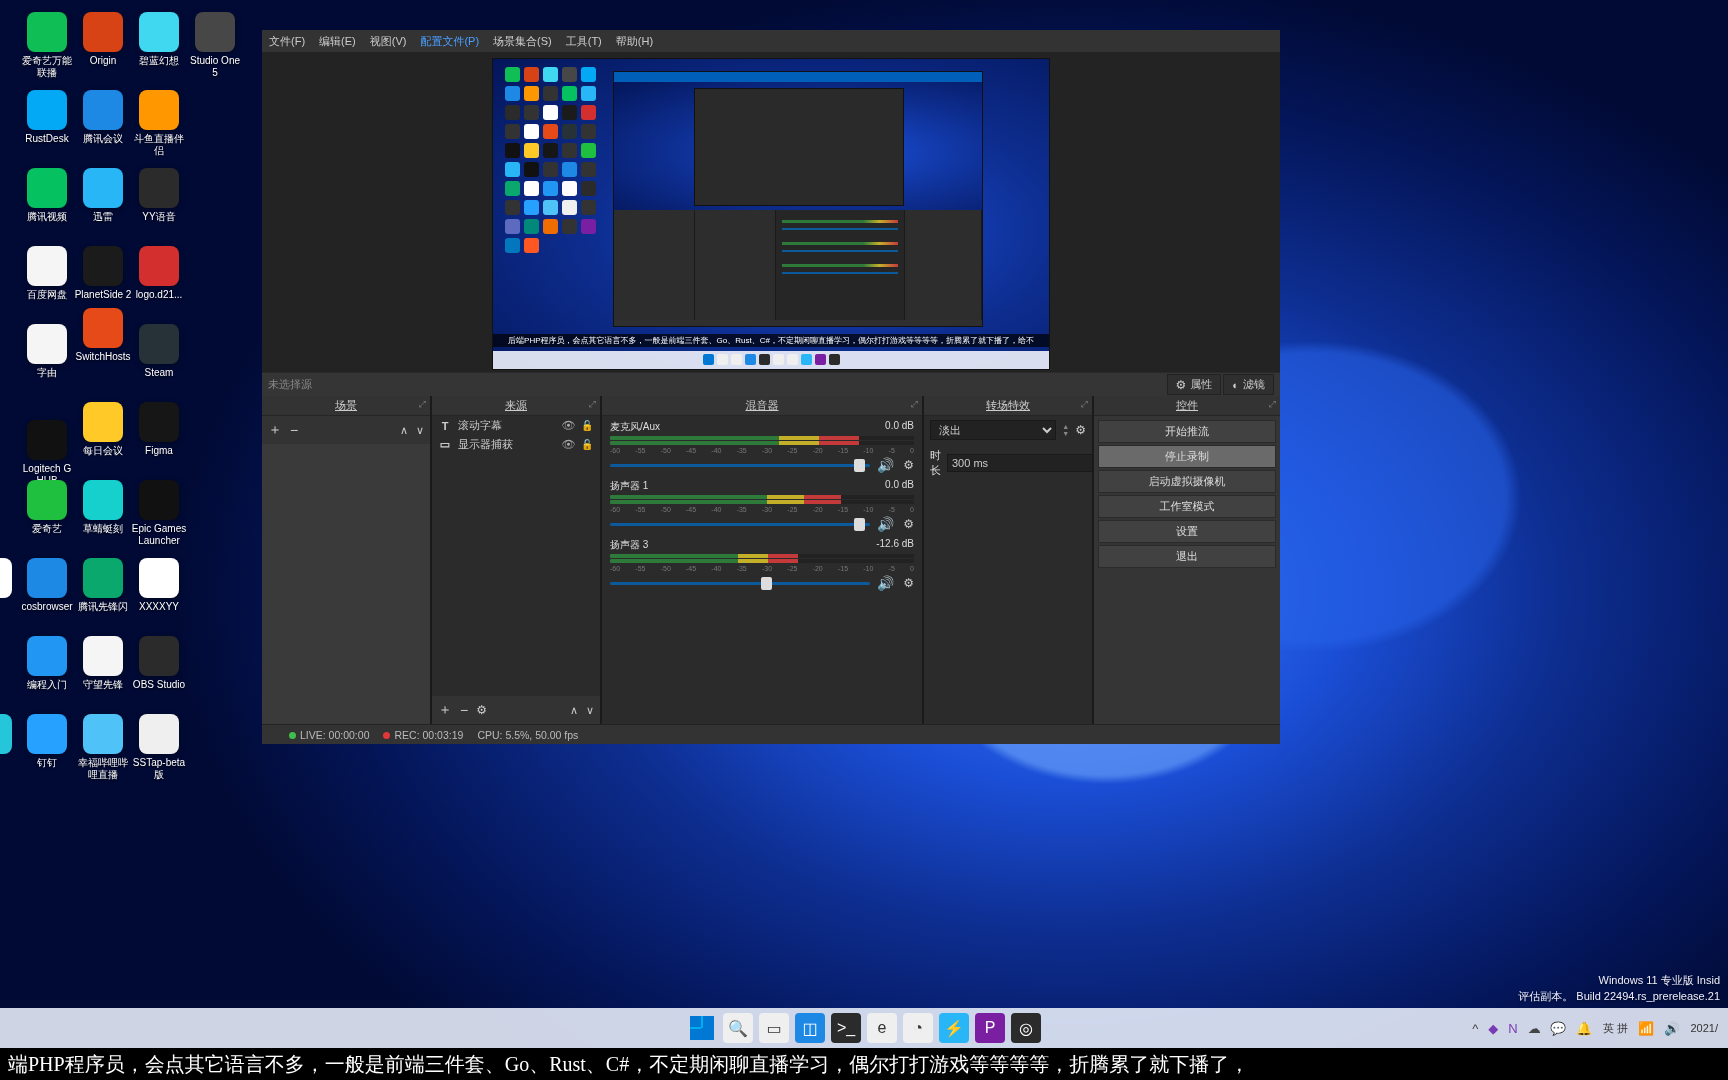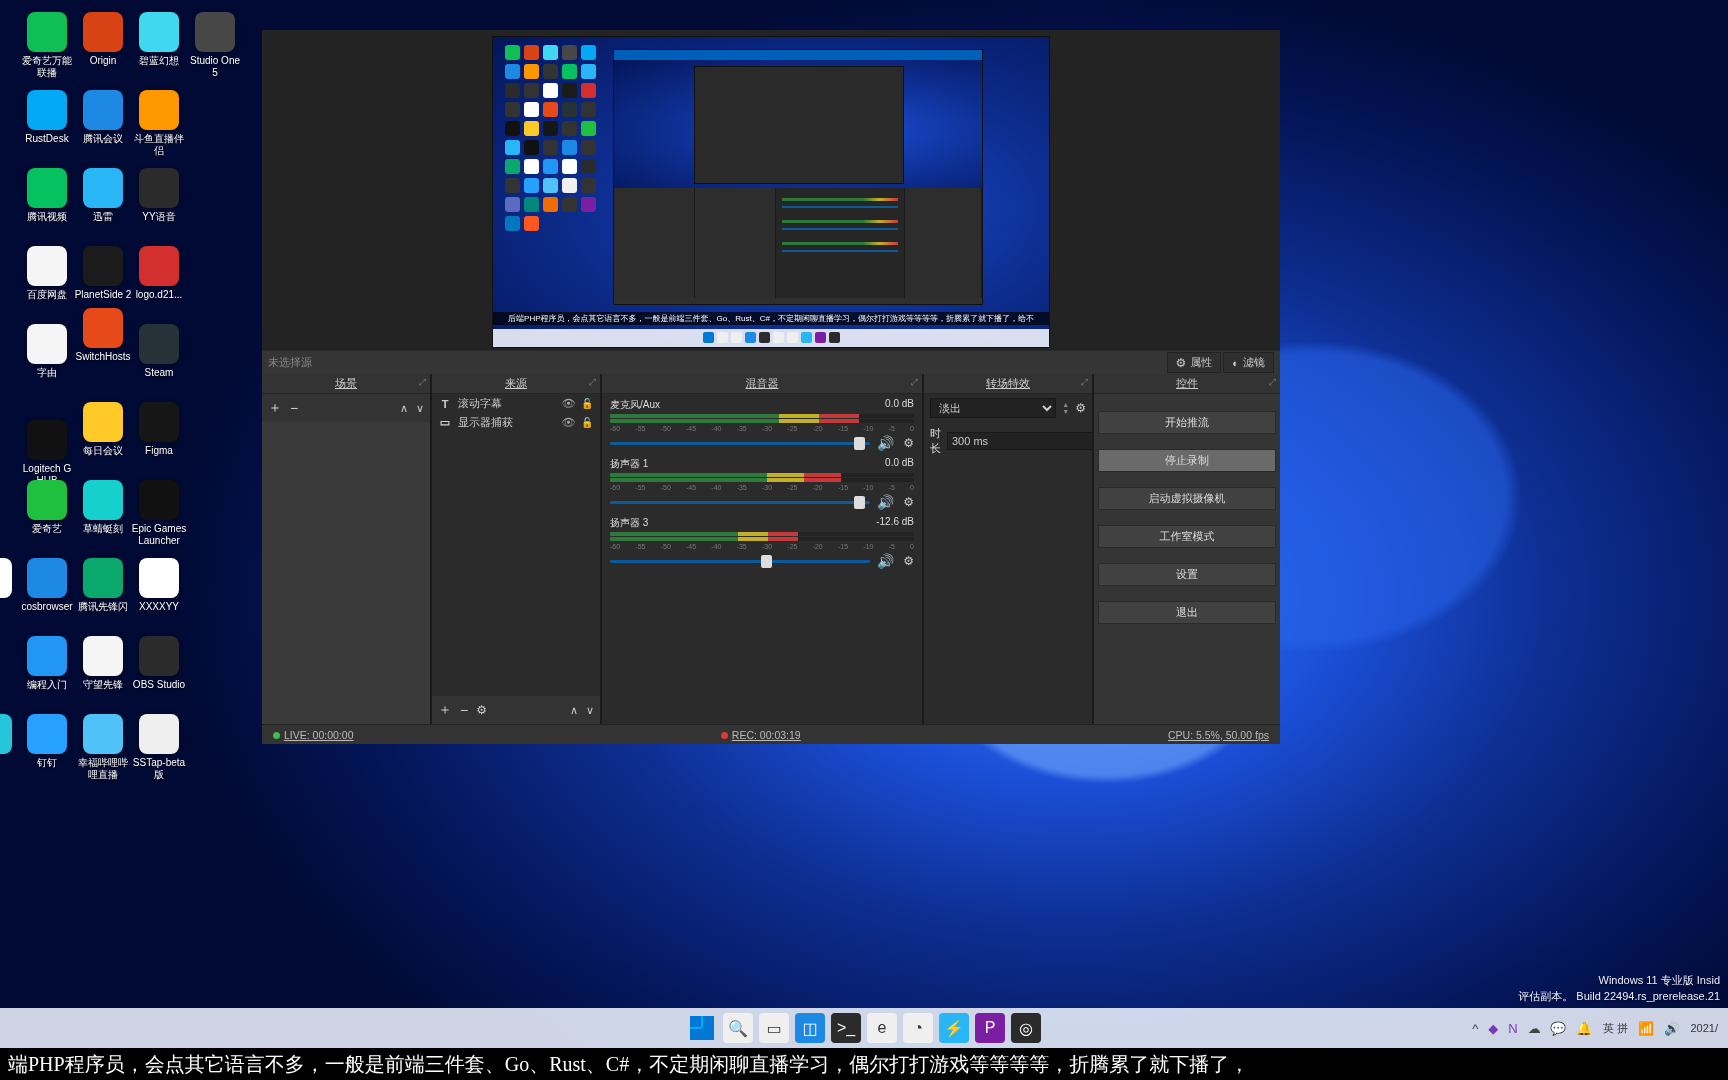--- a/index.html
+++ b/index.html
@@ -65,23 +65,23 @@
 .m-fill3::after{width:62%;}
 .ticks{display:flex;justify-content:space-between;color:#777;font-size:7px;margin-bottom:3px;}
 .slider-row{display:flex;align-items:center;gap:8px;}
 .slider{flex:1;height:3px;background:#0a5a9c;border-radius:2px;position:relative;}
 .slider .thumb{position:absolute;top:-5px;width:11px;height:13px;background:#ddd;border-radius:2px;}
 .spk{color:#ddd;font-size:14px;cursor:pointer;}
 .gear{color:#ccc;font-size:12px;cursor:pointer;}
 .trans-row{display:flex;align-items:center;padding:4px 6px;gap:6px;}
 .trans-row select,.trans-row input{background:#222;border:1px solid #191919;color:#ccc;padding:2px 4px;font-size:11px;flex:1;}
 .trans-row .spin{display:flex;flex-direction:column;color:#888;font-size:7px;line-height:7px;}
-.ctrl-btn{display:block;width:calc(100% - 8px);margin:15px 4px;background:#414141;border:1px solid #2a2a2a;color:#ddd;padding:3px 0;font-size:11px;text-align:center;cursor:pointer;}
+.ctrl-btn{display:block;width:calc(100% - 8px);margin:2px 4px;background:#414141;border:1px solid #2a2a2a;color:#ddd;padding:3px 0;font-size:11px;text-align:center;cursor:pointer;}
 .ctrl-btn.active{background:#6a6a6a;}
-#statusbar{height:20px;background:#333;display:flex;align-items:center;justify-content:space-between;padding:0 11px;gap:14px;color:#bbb;font-size:10.5px;border-top:1px solid #222;text-decoration:underline;}
+#statusbar{height:20px;background:#333;display:flex;align-items:center;justify-content:flex-start;padding:0 27px;gap:14px;color:#bbb;font-size:10.5px;border-top:1px solid #222;}
 .dot{width:7px;height:7px;border-radius:50%;display:inline-block;margin-right:4px;}
 
 #winbar{position:absolute;left:0;right:0;bottom:32px;height:40px;background:rgba(235,240,252,.88);backdrop-filter:blur(10px);display:flex;align-items:center;justify-content:center;}
 #winbar .center{display:flex;gap:6px;align-items:center;}
 .tb-ic{width:30px;height:30px;border-radius:4px;display:flex;align-items:center;justify-content:center;font-size:16px;}
 .startw{background:linear-gradient(135deg,#00adef 0 50%,#0078d4 50% 100%);width:24px;height:24px;display:grid;grid-template-columns:1fr 1fr;grid-template-rows:1fr 1fr;gap:2px;}
 .startw i{background:#0078d4;}
 #winbar .tray{position:absolute;right:10px;display:flex;gap:10px;align-items:center;color:#333;font-size:11px;}
 #winbar .tray .ic{font-size:13px;color:#444;}
 #wm{position:absolute;right:8px;bottom:76px;text-align:right;color:#eef;font-size:11px;text-shadow:0 1px 2px rgba(0,0,0,.6);line-height:1.4;}
@@ -216,20 +216,29 @@
     </div>
     <div class="dicon" style="left: 130px; top: 714px;">
       <div class="gfx" style="background:#efefef"></div>
       <div class="lab">SSTap-beta 版</div>
     </div>
     <div class="left-icon" style="left: -28px; top: 558px; background: rgb(255, 255, 255);"></div>
     <div class="left-icon" style="left: -28px; top: 714px; background: rgb(38, 198, 218);"></div>
   </div>
 
 <div id="obs">
+  <div id="menubar">
+      <span>文件(F)</span>
+      <span>编辑(E)</span>
+      <span>视图(V)</span>
+      <span style="color: rgb(74, 159, 255);">配置文件(P)</span>
+      <span>场景集合(S)</span>
+      <span>工具(T)</span>
+      <span>帮助(H)</span>
+    </div>
 
   <div id="preview">
     <div class="pv-inner">
       <div class="mini-icons">
           <i style="background: rgb(15, 191, 85);"></i>
           <i style="background: rgb(216, 67, 21);"></i>
           <i style="background: rgb(63, 216, 240);"></i>
           <i style="background: rgb(71, 71, 71);"></i>
           <i style="background: rgb(3, 169, 244);"></i>
           <i style="background: rgb(30, 136, 229);"></i>

